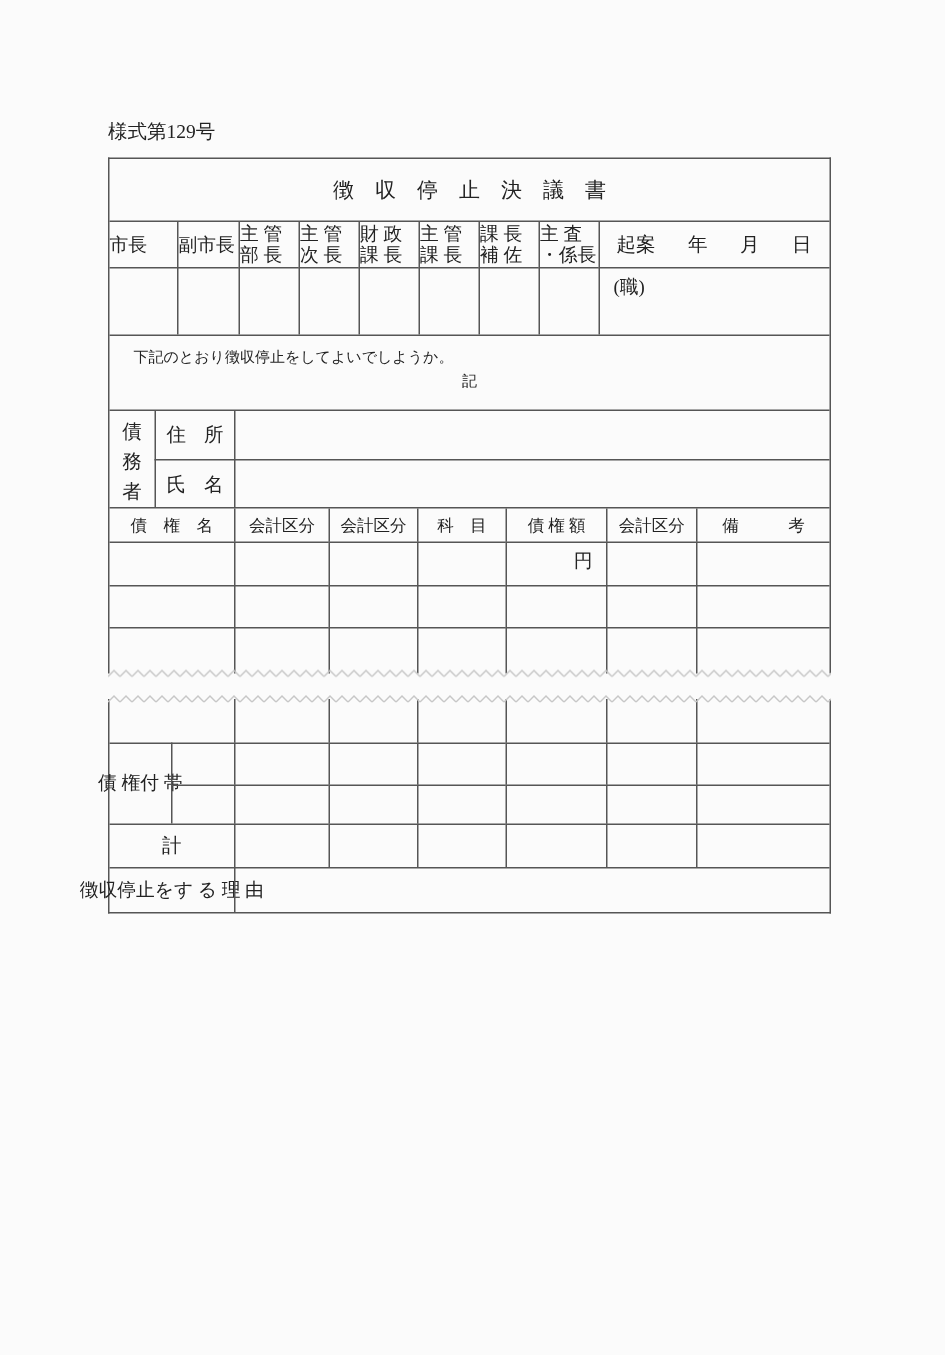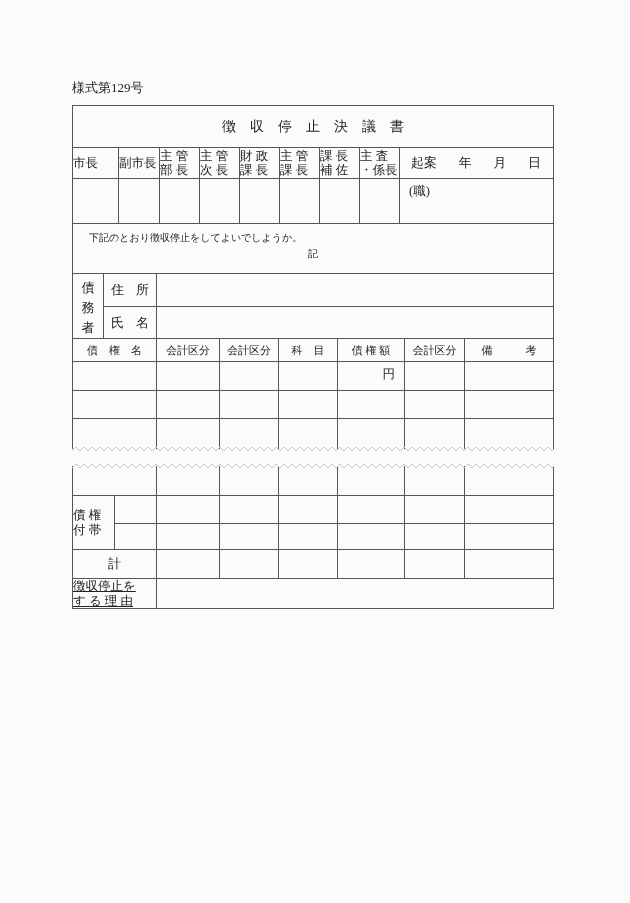--- a/index.html
+++ b/index.html
@@ -84,21 +84,21 @@
   }
   .hdr{display:flex;align-items:center;justify-content:center;font-size:11px;white-space:nowrap;}
   .yen-cell{display:flex;justify-content:flex-end;align-items:flex-start;padding:4px 9px 0 0;font-size:12.5px;}
 
   .lower-grid{
     display:grid;
     grid-template-columns:41px 42px 63px 59px 59px 67px 60px 89px;
     grid-template-rows:29px 28px 26px 29px 30px;
   }
   .two-line{
-    display:flex;flex-direction:column;justify-content:center;
+    display:flex;flex-direction:row;align-items:center;justify-content:center;
     font-size:12.5px;line-height:15px;white-space:nowrap;
   }
   .total-cell{display:flex;align-items:center;justify-content:center;font-size:13px;}
 
   .zig{position:absolute;left:-1px;}
   .zig-bottom{bottom:-4px;}
   .zig-top{top:-4px;}
 </style>
 </head>
 <body>
@@ -273,21 +273,21 @@
       <div class="cell bt bl" style="grid-column:8;grid-row:3;"></div>
 
       <div class="cell bt total-cell" style="grid-column:1/3;grid-row:4;">計</div>
       <div class="cell bt bl" style="grid-column:3;grid-row:4;"></div>
       <div class="cell bt bl" style="grid-column:4;grid-row:4;"></div>
       <div class="cell bt bl" style="grid-column:5;grid-row:4;"></div>
       <div class="cell bt bl" style="grid-column:6;grid-row:4;"></div>
       <div class="cell bt bl" style="grid-column:7;grid-row:4;"></div>
       <div class="cell bt bl" style="grid-column:8;grid-row:4;"></div>
 
-      <div class="cell bt two-line" style="grid-column:1/3;grid-row:5;text-decoration:underline;">
+      <div class="cell bt two-line" style="grid-column:1/3;grid-row:5;">
         <div>徴収停止を</div>
         <div>す る 理 由</div>
       </div>
       <div class="cell bt bl" style="grid-column:3/9;grid-row:5;"></div>
     </div>
   </div>
 
 </div>
 
 </body></html>

